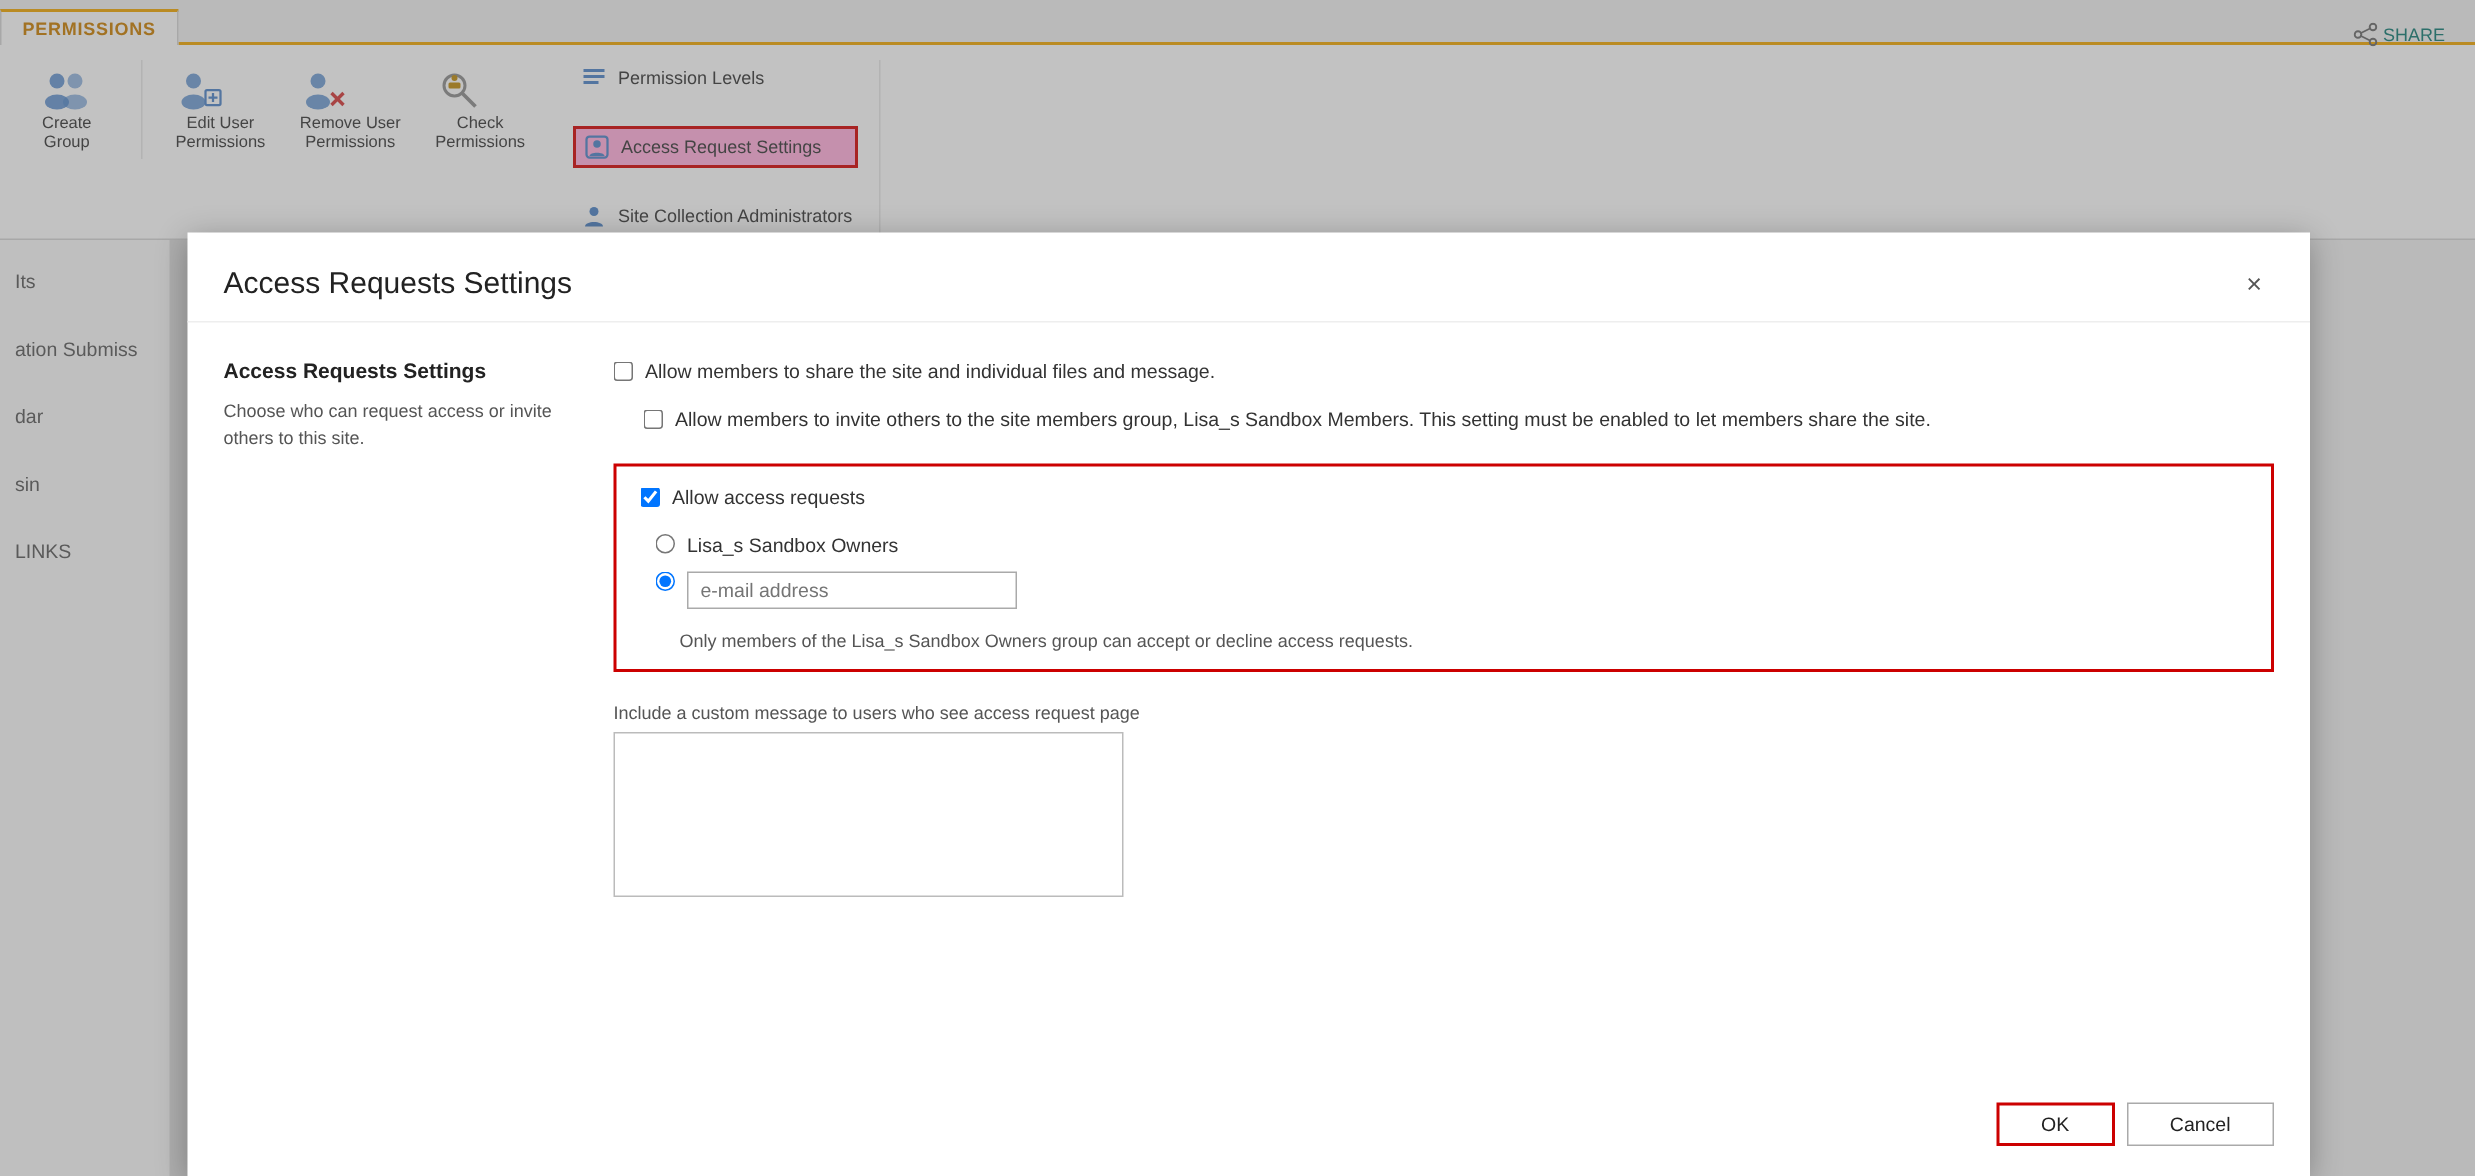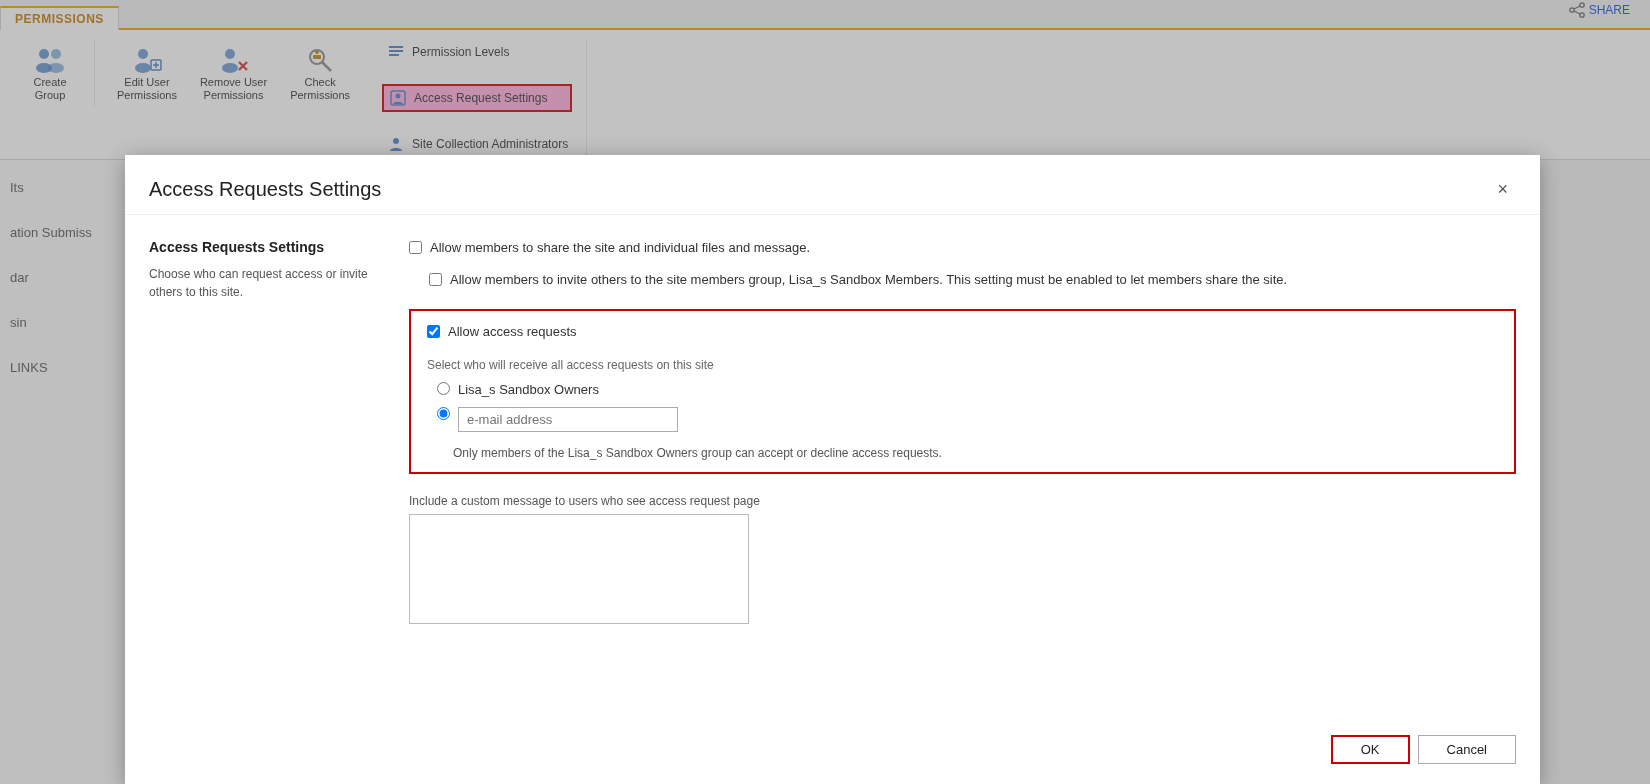--- a/index.html
+++ b/index.html
@@ -35,23 +35,23 @@
       background: #f4f4f4;
       color: #c37a00;
       border-top: 2px solid #e8a000;
       border-left: 1px solid #ccc;
       border-right: 1px solid #ccc;
       margin-bottom: -2px;
     }
     .share-btn {
       position: absolute;
       right: 20px;
-      top: 2px;
-      font-size: 12px;
-      color: #1d4ed8;
+      top: 15px;
+      font-size: 12px;
+      color: #0f766e;
       display: flex;
       align-items: center;
       gap: 4px;
       cursor: pointer;
       background: none;
       border: none;
     }
     .ribbon-content {
       display: flex;
       align-items: flex-start;
@@ -63,21 +63,21 @@
       display: flex;
       flex-direction: column;
       align-items: center;
       border-right: 1px solid #ddd;
       padding: 0 14px 0 0;
       margin-right: 4px;
     }
     .ribbon-btn {
       display: flex;
       flex-direction: column;
-      align-items: center;
+      align-items: flex-start;
       cursor: pointer;
       padding: 4px 8px;
       border: none;
       background: transparent;
       min-width: 60px;
     }
     .ribbon-btn-label {
       font-size: 11px;
       color: #333;
       text-align: center;
@@ -119,21 +119,21 @@
       display: inline-flex;
       align-items: center;
       justify-content: center;
     }
 
     
     .sidebar {
       position: absolute;
       left: 0;
       top: 160px;
-      width: 125px;
+      width: 113px;
       bottom: 0;
       background: #f0f0f0;
       padding: 20px 10px;
       display: flex;
       flex-direction: column;
       gap: 30px;
     }
     .sidebar-item {
       font-size: 13px;
       color: #555;
@@ -456,21 +456,20 @@
         <input type="checkbox" id="chk2" style="">
         <label class="option-label" for="chk2">Allow members to invite others to the site members group, Lisa_s Sandbox Members. This setting must be enabled to let members share the site.</label>
       </div>
 
       <div class="access-request-box">
 
         <div class="option-row">
           <input type="checkbox" checked="" id="chk3" style="">
           <span class="option-label">Allow access requests</span>
         </div>
-        <div class="option-sublabel" style="padding-left:0;">Select who will receive all access requests on this site</div>
 
         <div class="radio-row">
           <input type="radio" name="access_radio" id="r1" style="">
           <label class="radio-label" for="r1">Lisa_s Sandbox Owners</label>
         </div>
 
         <div class="radio-row">
           <input type="radio" name="access_radio" checked="" id="r2" style="">
           <input type="text" class="email-input" value="" placeholder="e-mail address" style="">
         </div>

